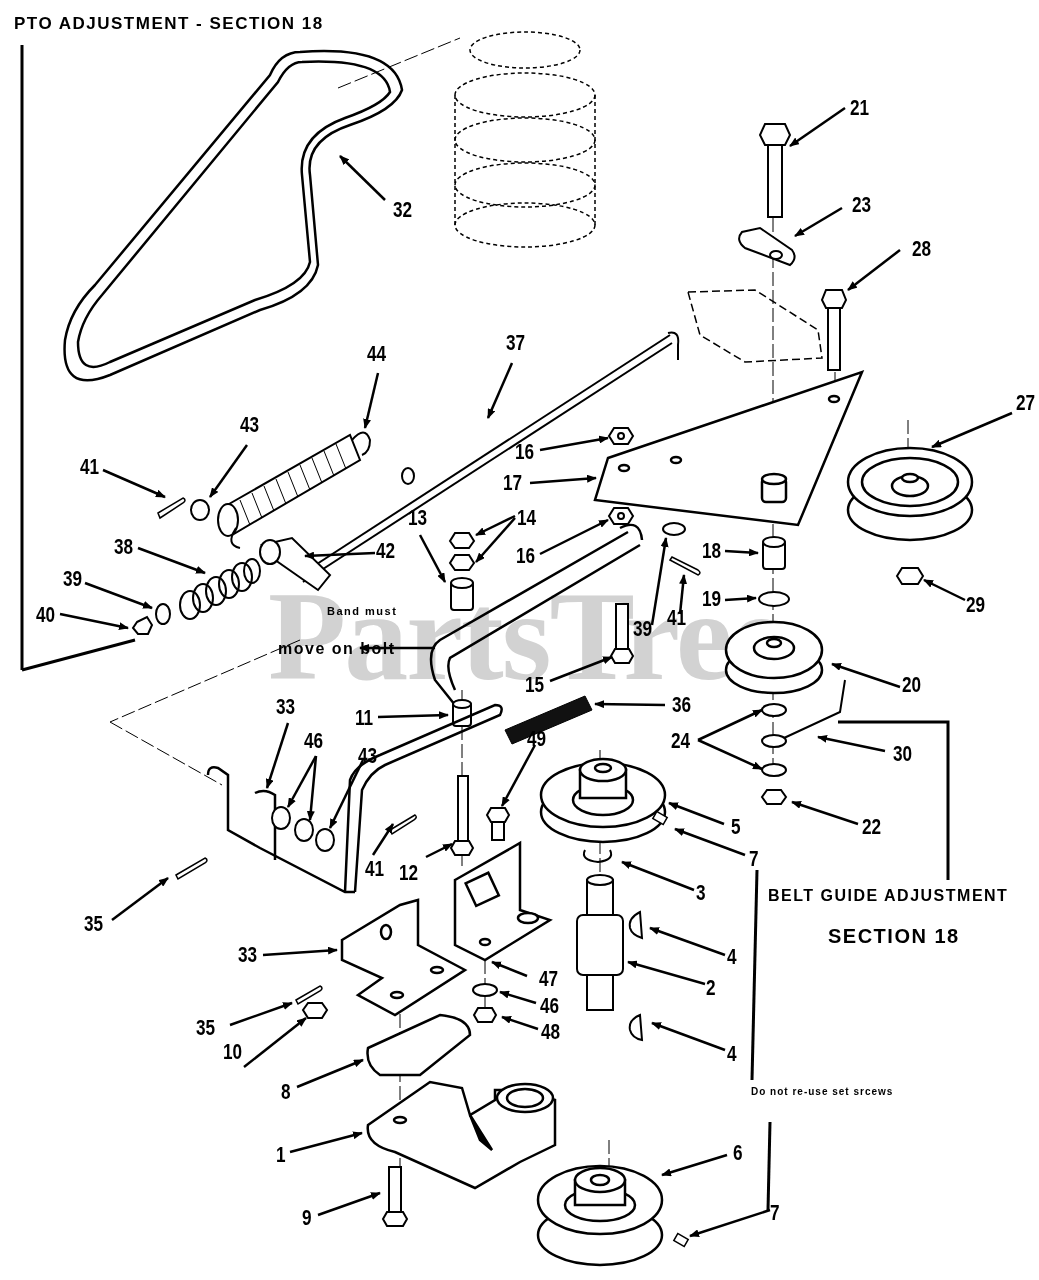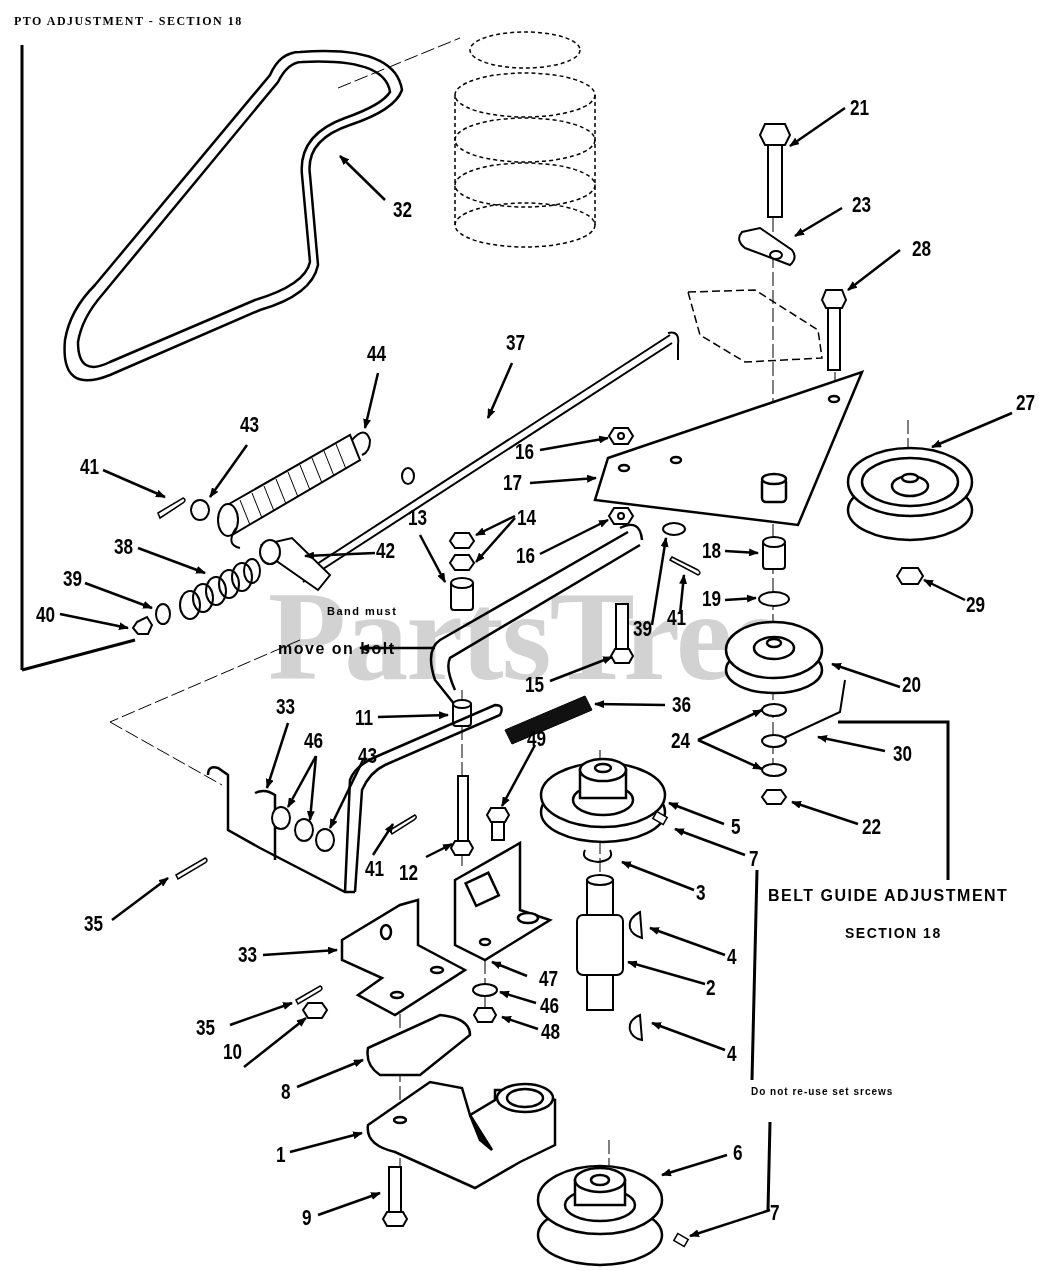--- a/index.html
+++ b/index.html
@@ -346,25 +346,25 @@
       <line x1="725" y1="1050" x2="652" y2="1023"></line>
       <line x1="297" y1="1087" x2="363" y2="1060"></line>
       <line x1="290" y1="1152" x2="362" y2="1133"></line>
       <line x1="727" y1="1155" x2="662" y2="1175"></line>
       <line x1="318" y1="1215" x2="380" y2="1193"></line>
       <line x1="770" y1="1210" x2="690" y2="1236"></line>
       <line x1="435" y1="648" x2="360" y2="648"></line>
     </g>
   </svg>
 
-  <div class="note" style="left:14px;top:14px;font-size:12px;font-family:Liberation Serif, serif;">PTO ADJUSTMENT - SECTION 18</div>
+  <div class="note" style="left:14px;top:14px;font-size:17px;">PTO ADJUSTMENT - SECTION 18</div>
   <div class="note" style="left:327px;top:605px;font-size:11px;">Band must</div>
   <div class="note" style="left:278px;top:640px;font-size:16px;">move on bolt</div>
   <div class="note" style="left:768px;top:887px;font-size:16px;">BELT GUIDE ADJUSTMENT</div>
-  <div class="note" style="left:845px;top:925px;font-size:14px;text-align:right;">SECTION 18</div>
+  <div class="note" style="left:828px;top:925px;font-size:20px;text-align:right;">SECTION 18</div>
   <div class="note" style="left:751px;top:1086px;font-size:10px;letter-spacing:1px;">Do not re-use set srcews</div>
 
   <div class="num" style="left:850px;top:97px">21</div>
   <div class="num" style="left:852px;top:194px">23</div>
   <div class="num" style="left:912px;top:238px">28</div>
   <div class="num" style="left:393px;top:199px">32</div>
   <div class="num" style="left:367px;top:343px">44</div>
   <div class="num" style="left:506px;top:332px">37</div>
   <div class="num" style="left:240px;top:414px">43</div>
   <div class="num" style="left:80px;top:456px">41</div>

